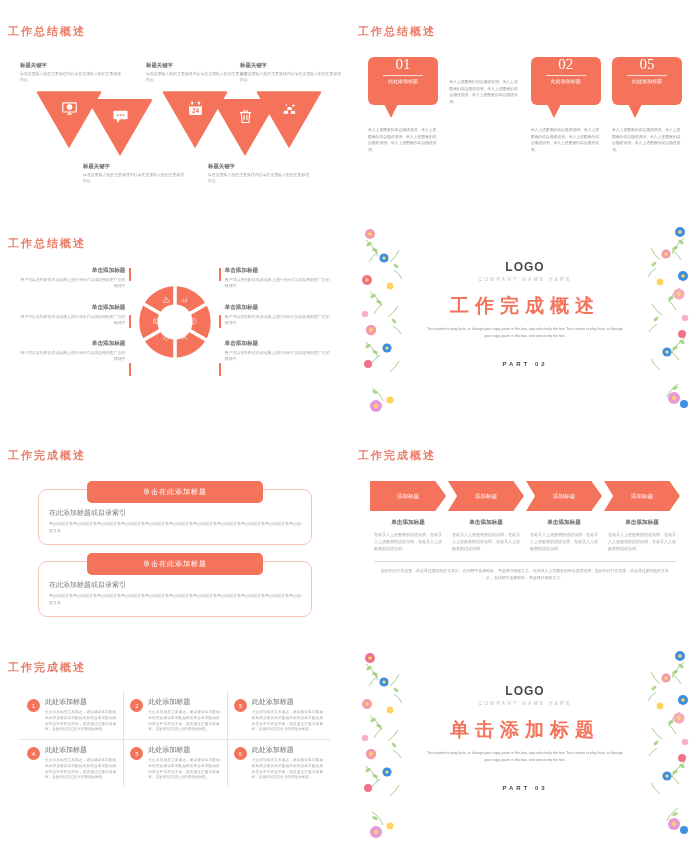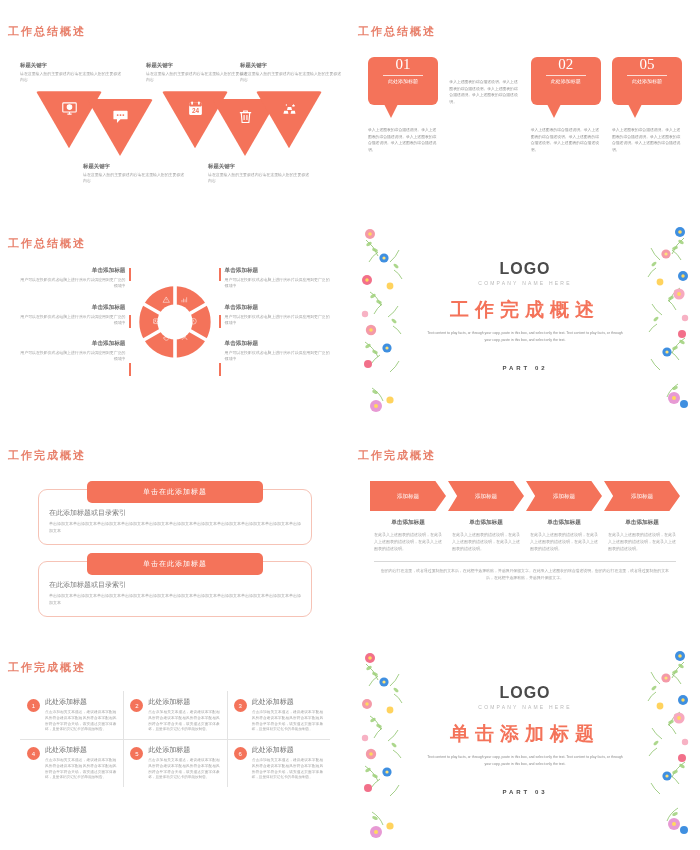--- a/index.html
+++ b/index.html
@@ -50,21 +50,21 @@
   .bars { display:flex; flex-direction: column; justify-content: space-between; height: 108px; }
   .bar { width: 1.6px; height: 13px; background: #f4735a; }
   .donut { position: relative; width: 80px; height: 80px; }
   .donut svg { width: 80px; height: 80px; }
 
   
   .cover { position: relative; height: 100%; background: #fff; }
   .flor { position: absolute; top: 0; bottom: 0; width: 46px; overflow: hidden; }
   .flor.l { left: 2px; } .flor.r { right: 2px; }
   .cover-c { position: absolute; left: 60px; right: 60px; top: 38px; text-align: center; }
-  .logo { font-size: 16px; color: #4a4a4a; letter-spacing: 1px; font-weight: bold; }
+  .logo { font-size: 12px; color: #4a4a4a; letter-spacing: 1px; font-weight: bold; }
   .cname { font-size: 5px; color: #b9b9b9; letter-spacing: 2.2px; margin-top: 2px; }
   .cover-title { font-size: 19px; color: #f4735a; letter-spacing: 6px; font-weight: bold; margin-top: 11px; }
   .cover-en { font-size: 3.5px; color: #8a8a8a; line-height: 1.9; margin-top: 7px; padding: 0 6px; }
   .part { font-size: 6px; color: #4a4a4a; letter-spacing: 3px; margin-top: 22px; font-weight: bold; }
 
   
   .blk { position: relative; margin: 0 30px 10px 30px; border: 1px solid #f6c3b6; border-radius: 9px; padding: 16px 10px 10px 10px; }
   .blk-head { position:absolute; top: -9px; left: 48px; right: 48px; height: 22px; background: #f4735a; border-radius: 5px; color: #fff; font-size: 7px; display:flex; align-items:center; justify-content:center; letter-spacing: 1px; }
   .blk-t { font-size: 7px; color: #7a7a7a; margin-top: 2px; }
   .blk-b { font-size: 4px; color: #9e9e9e; line-height: 1.65; margin-top: 3px; }

